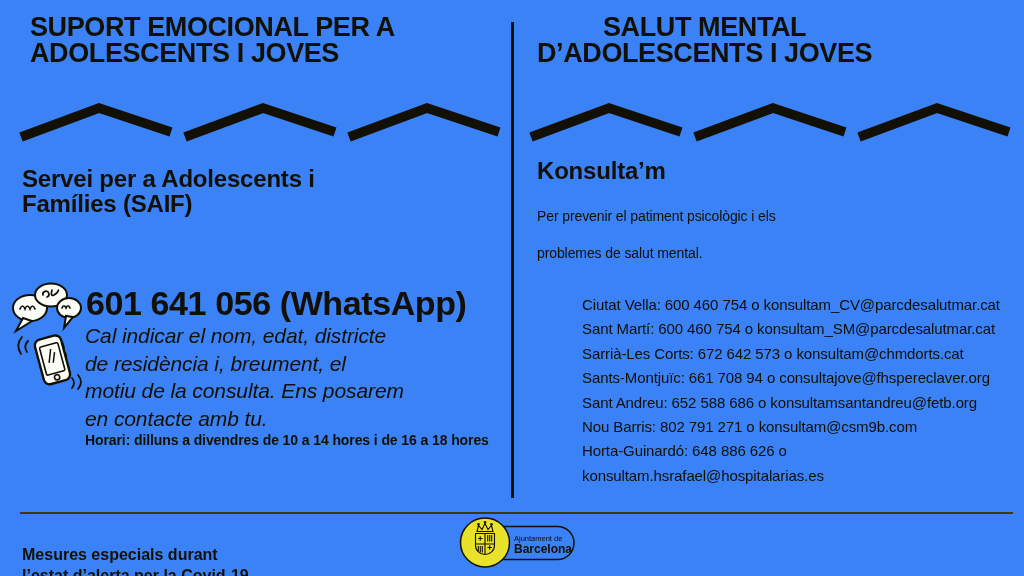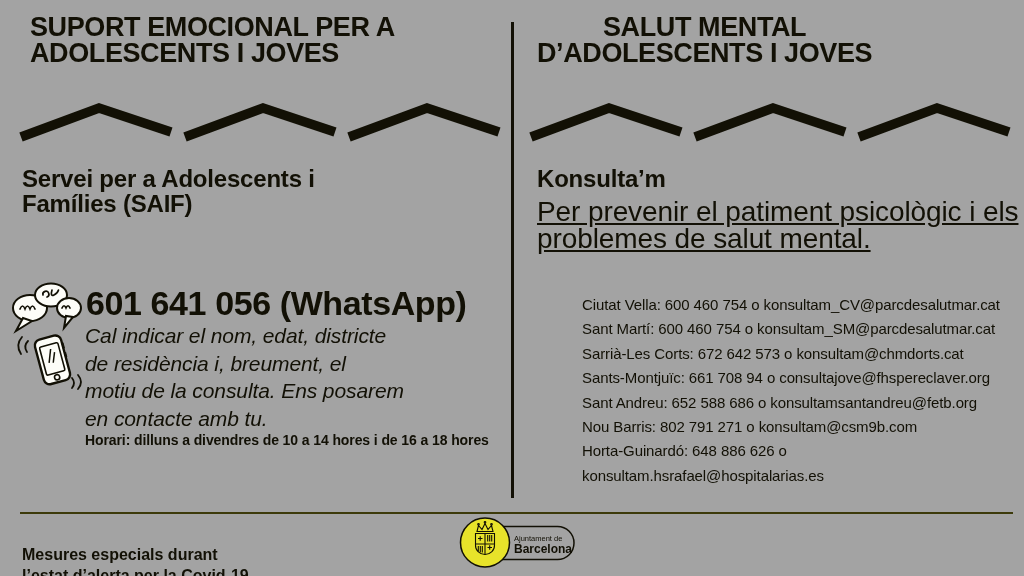--- a/index.html
+++ b/index.html
@@ -8,31 +8,31 @@
     background:#E8E32A;color:#121005;
     font-family:"Liberation Sans","DejaVu Sans",sans-serif;
   }
   .abs{position:absolute;}
   .lines{white-space:pre-line;}
   .h1{font-size:27px;font-weight:bold;line-height:25.5px;letter-spacing:-0.4px;}
   .h2{font-size:24px;font-weight:bold;line-height:25px;letter-spacing:-0.2px;}
   .phone-big{font-size:34px;font-weight:bold;letter-spacing:-0.4px;}
   .para{font-size:21px;line-height:27.5px;letter-spacing:-0.1px;font-style:italic;}
   .hours{font-size:14px;font-weight:bold;letter-spacing:-0.1px;}
-  .body23{font-size:28px;line-height:27px;letter-spacing:-0.1px;text-decoration:underline;}
+  .body23{font-size:14px;line-height:37px;letter-spacing:-0.1px;}
   .contacts{font-size:15px;line-height:24.4px;letter-spacing:-0.1px;}
   .vertical-divider{left:511px;top:22px;width:3px;height:476px;background:#121005;}
   .footer-rule{left:20px;top:512px;width:993px;height:1.6px;background:#3c3a0a;}
   .footer-note{font-size:16px;font-weight:bold;line-height:21px;}
   svg{display:block;}
 </style>
 </head>
 <body>
 
-<div class="poster" style="background: #a3a3a3; color: rgb(18, 16, 5);">
+<div class="poster" style="background: #3b82f6; color: rgb(18, 16, 5);">
 
   <div class="abs h1 lines" style="left:30px;top:15px;">SUPORT EMOCIONAL PER A
 ADOLESCENTS I JOVES</div>
 
   <div class="abs h1 lines" style="left:537px;top:15px;text-align:center;">SALUT MENTAL
 D’ADOLESCENTS I JOVES</div>
 
   <svg class="abs" style="left:19px;top:99px;" width="482" height="46" viewBox="0 0 482 46" aria-hidden="true">
     <polyline points="2,38 80,9 152,33" fill="none" stroke="#121005" stroke-width="9.5"></polyline>
     <polyline points="166,38 244,9 316,33" fill="none" stroke="#121005" stroke-width="9.5"></polyline>
@@ -81,21 +81,21 @@
 
   <div class="abs phone-big" style="left:86px;top:284px;">601 641 056 (WhatsApp)</div>
 
   <div class="abs para lines" style="left:85px;top:322px;">Cal indicar el nom, edat, districte
 de residència i, breument, el
 motiu de la consulta. Ens posarem
 en contacte amb tu.</div>
 
   <div class="abs hours" style="left:85px;top:432px;">Horari: dilluns a divendres de 10 a 14 hores i de 16 a 18 hores</div>
 
-  <div class="abs h2" style="left:537px;top:166px;">Konsulta’m</div>
+  <div class="abs h2" style="left:537px;top:158px;">Konsulta’m</div>
 
   <div class="abs body23 lines" style="left:537px;top:198px;">Per prevenir el patiment psicològic i els
 problemes de salut mental.</div>
 
   <div class="abs contacts" style="left:538px;top:293px;margin-left:44px;">
       <div>Ciutat Vella: 600 460 754 o konsultam_CV@parcdesalutmar.cat</div>
       <div>Sant Martí: 600 460 754 o konsultam_SM@parcdesalutmar.cat</div>
       <div>Sarrià-Les Corts: 672 642 573 o konsultam@chmdorts.cat</div>
       <div>Sants-Montjuïc: 661 708 94 o consultajove@fhspereclaver.org</div>
       <div>Sant Andreu: 652 588 686 o konsultamsantandreu@fetb.org</div>

